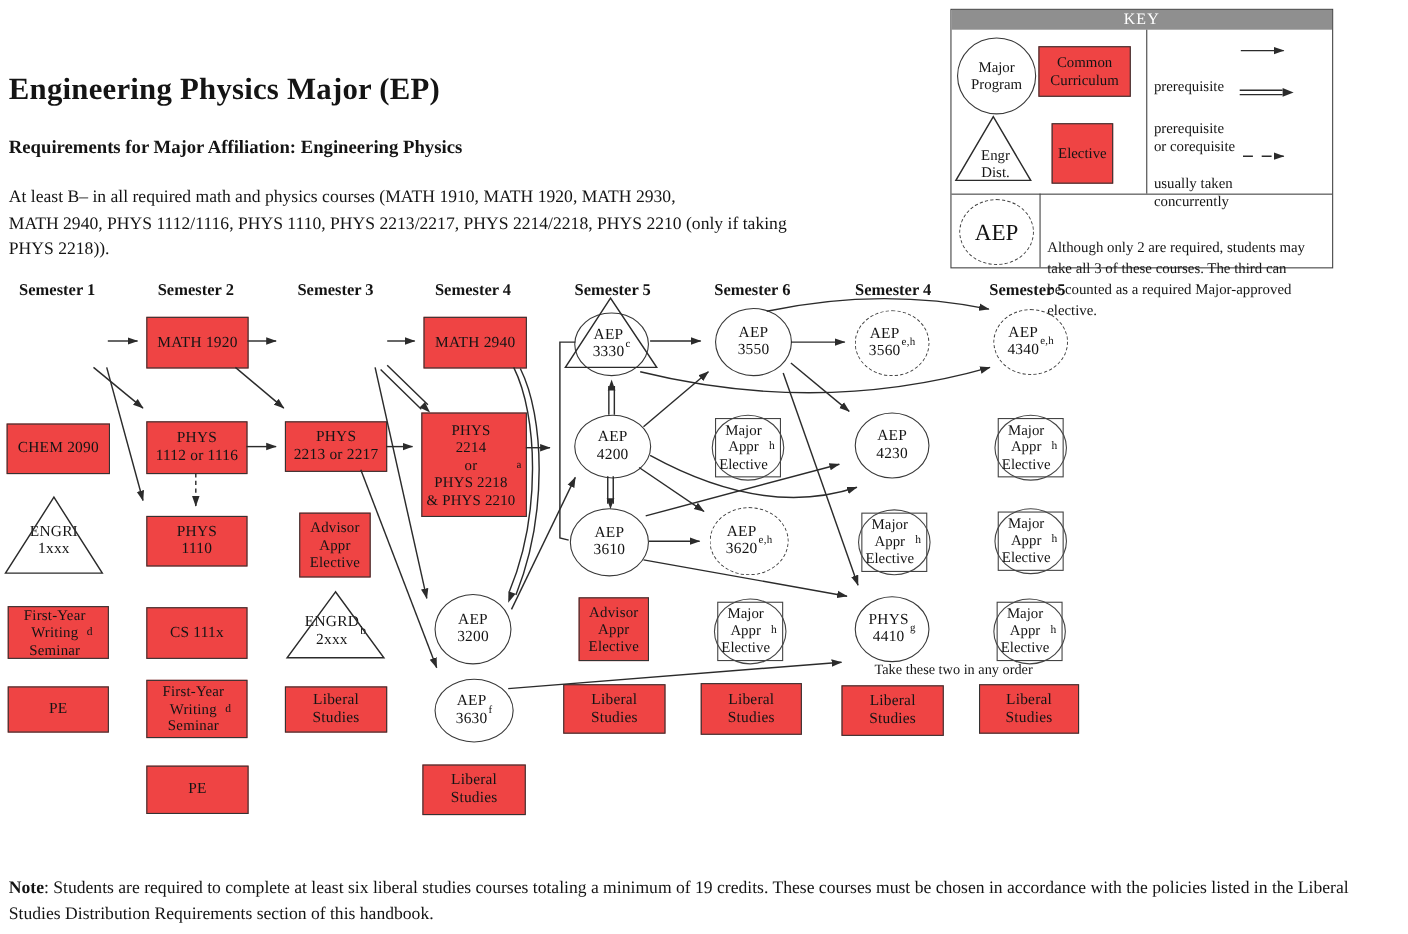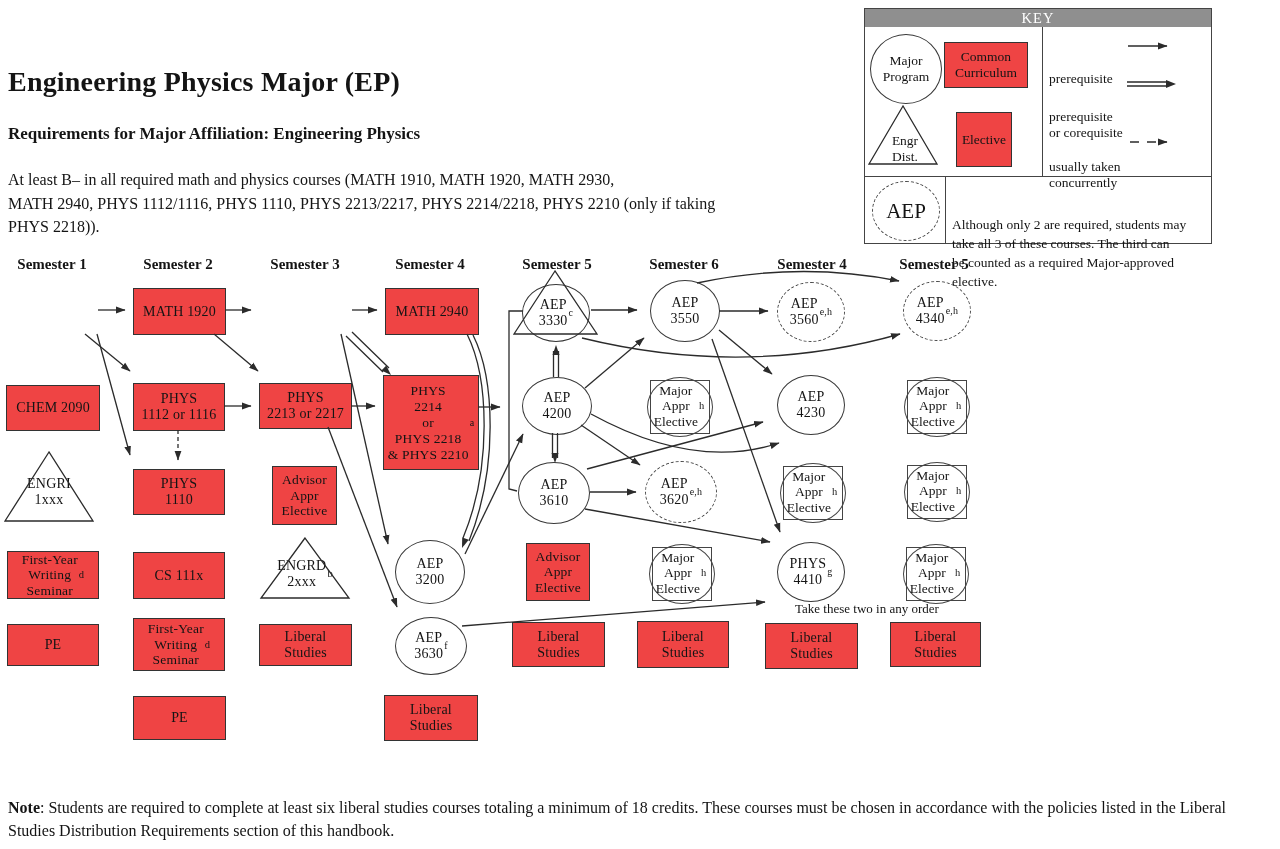--- a/index.html
+++ b/index.html
@@ -288,21 +288,21 @@
       <div class="mt">
         <span class="t" style="white-space:pre-line;">Major
 Appr
 Elective</span>
         <span class="sb">h</span>
       </div>
     </div>
 
   <div class="abs takeorder" style="left:795px;top:601px;">Take these two in any order</div>
 
-  <div class="abs note" style="left:8px;top:796px;width:1255px;"><b>Note</b><span>: Students are required to complete at least six liberal studies courses totaling a minimum of 18 credits.  These courses must be chosen in accordance with the policies listed in the Liberal Studies Distribution Requirements section of this handbook.</span></div>
+  <div class="abs note" style="left:8px;top:796px;width:1255px;"><b>Note</b><span>: Students are required to complete at least six liberal studies courses totaling a minimum of 19 credits.  These courses must be chosen in accordance with the policies listed in the Liberal Studies Distribution Requirements section of this handbook.</span></div>
 
   <svg class="lines" width="1280" height="849" viewBox="0 0 1280 849">
     <defs>
       <marker id="ah" viewBox="0 0 10 8" markerWidth="10" markerHeight="8" refX="9" refY="4" orient="auto" markerUnits="userSpaceOnUse">
         <path d="M0,0.6 L9.6,4 L0,7.4 Z" fill="#2b2b2b"></path>
       </marker>
     </defs>
     <g stroke="#2b2b2b" stroke-width="1.3" fill="none">
 
       <path d="M49,452 L5,521 L93,521 Z"></path>

